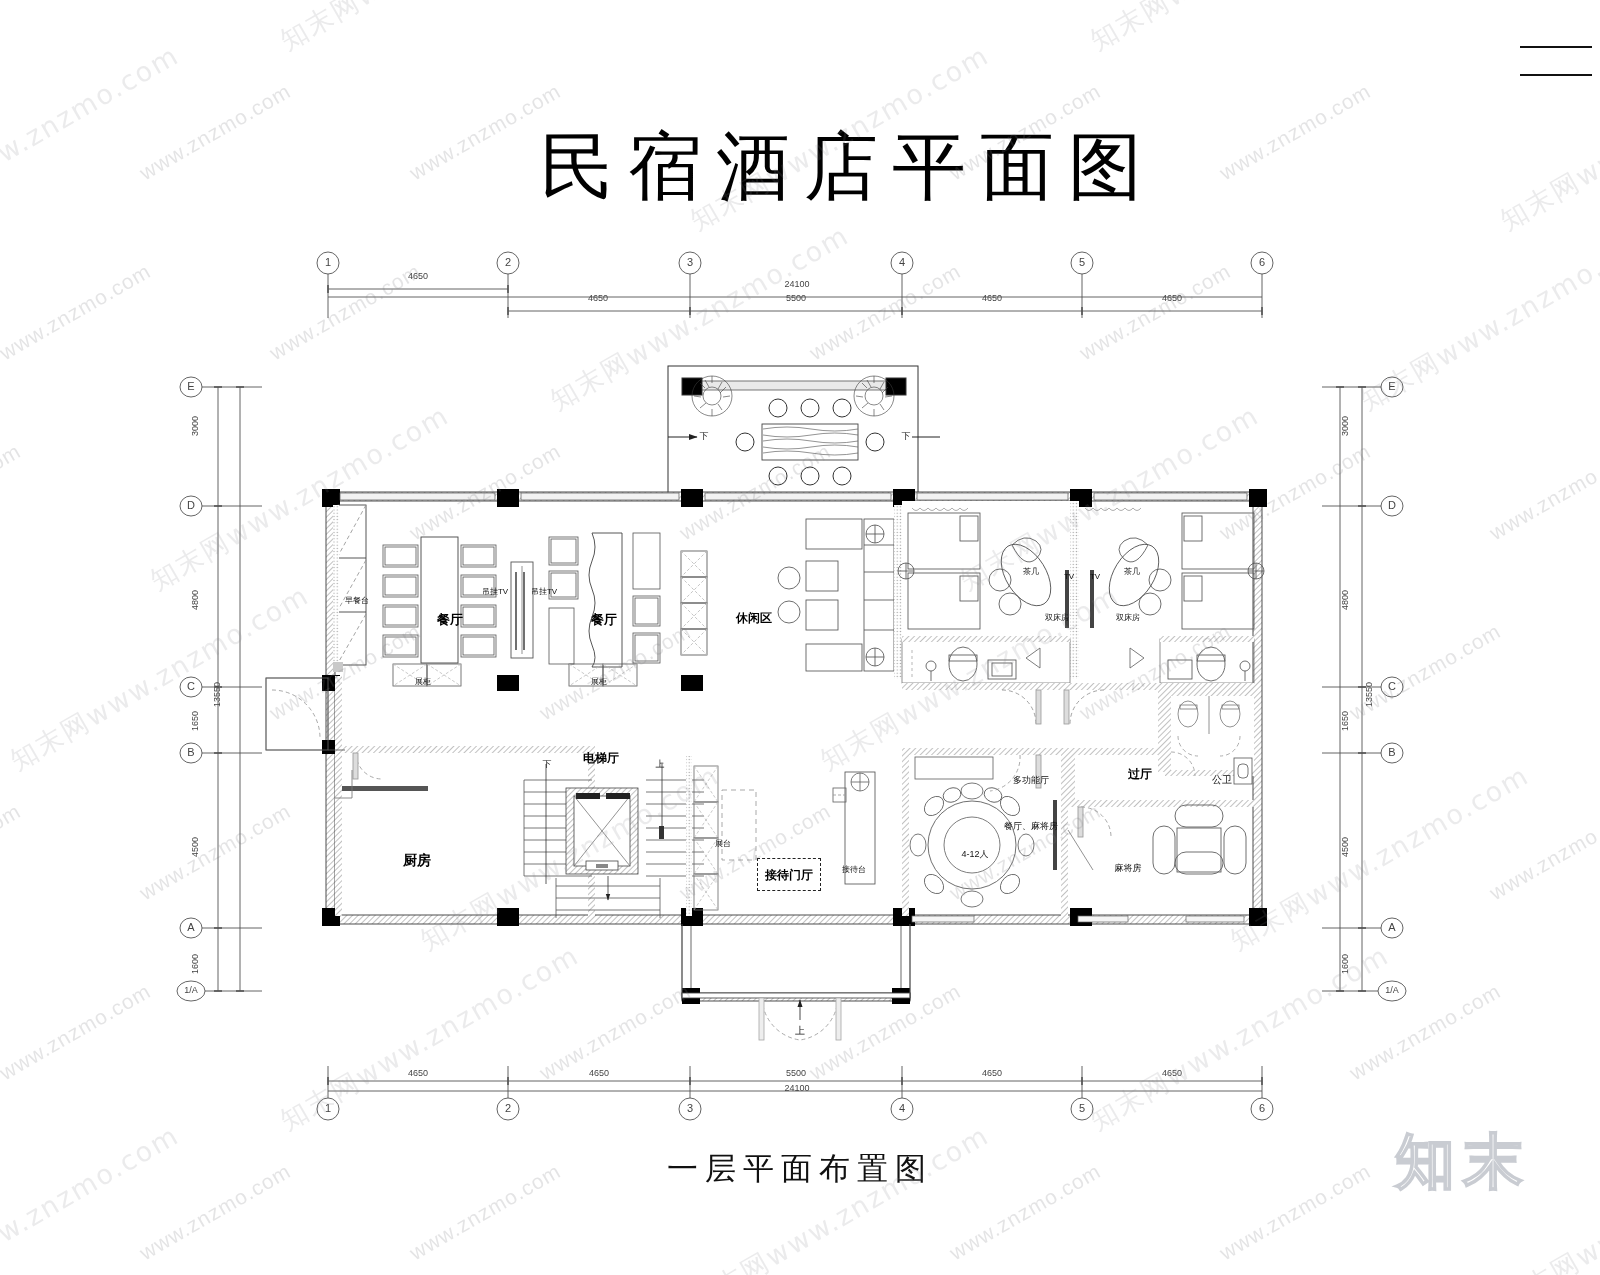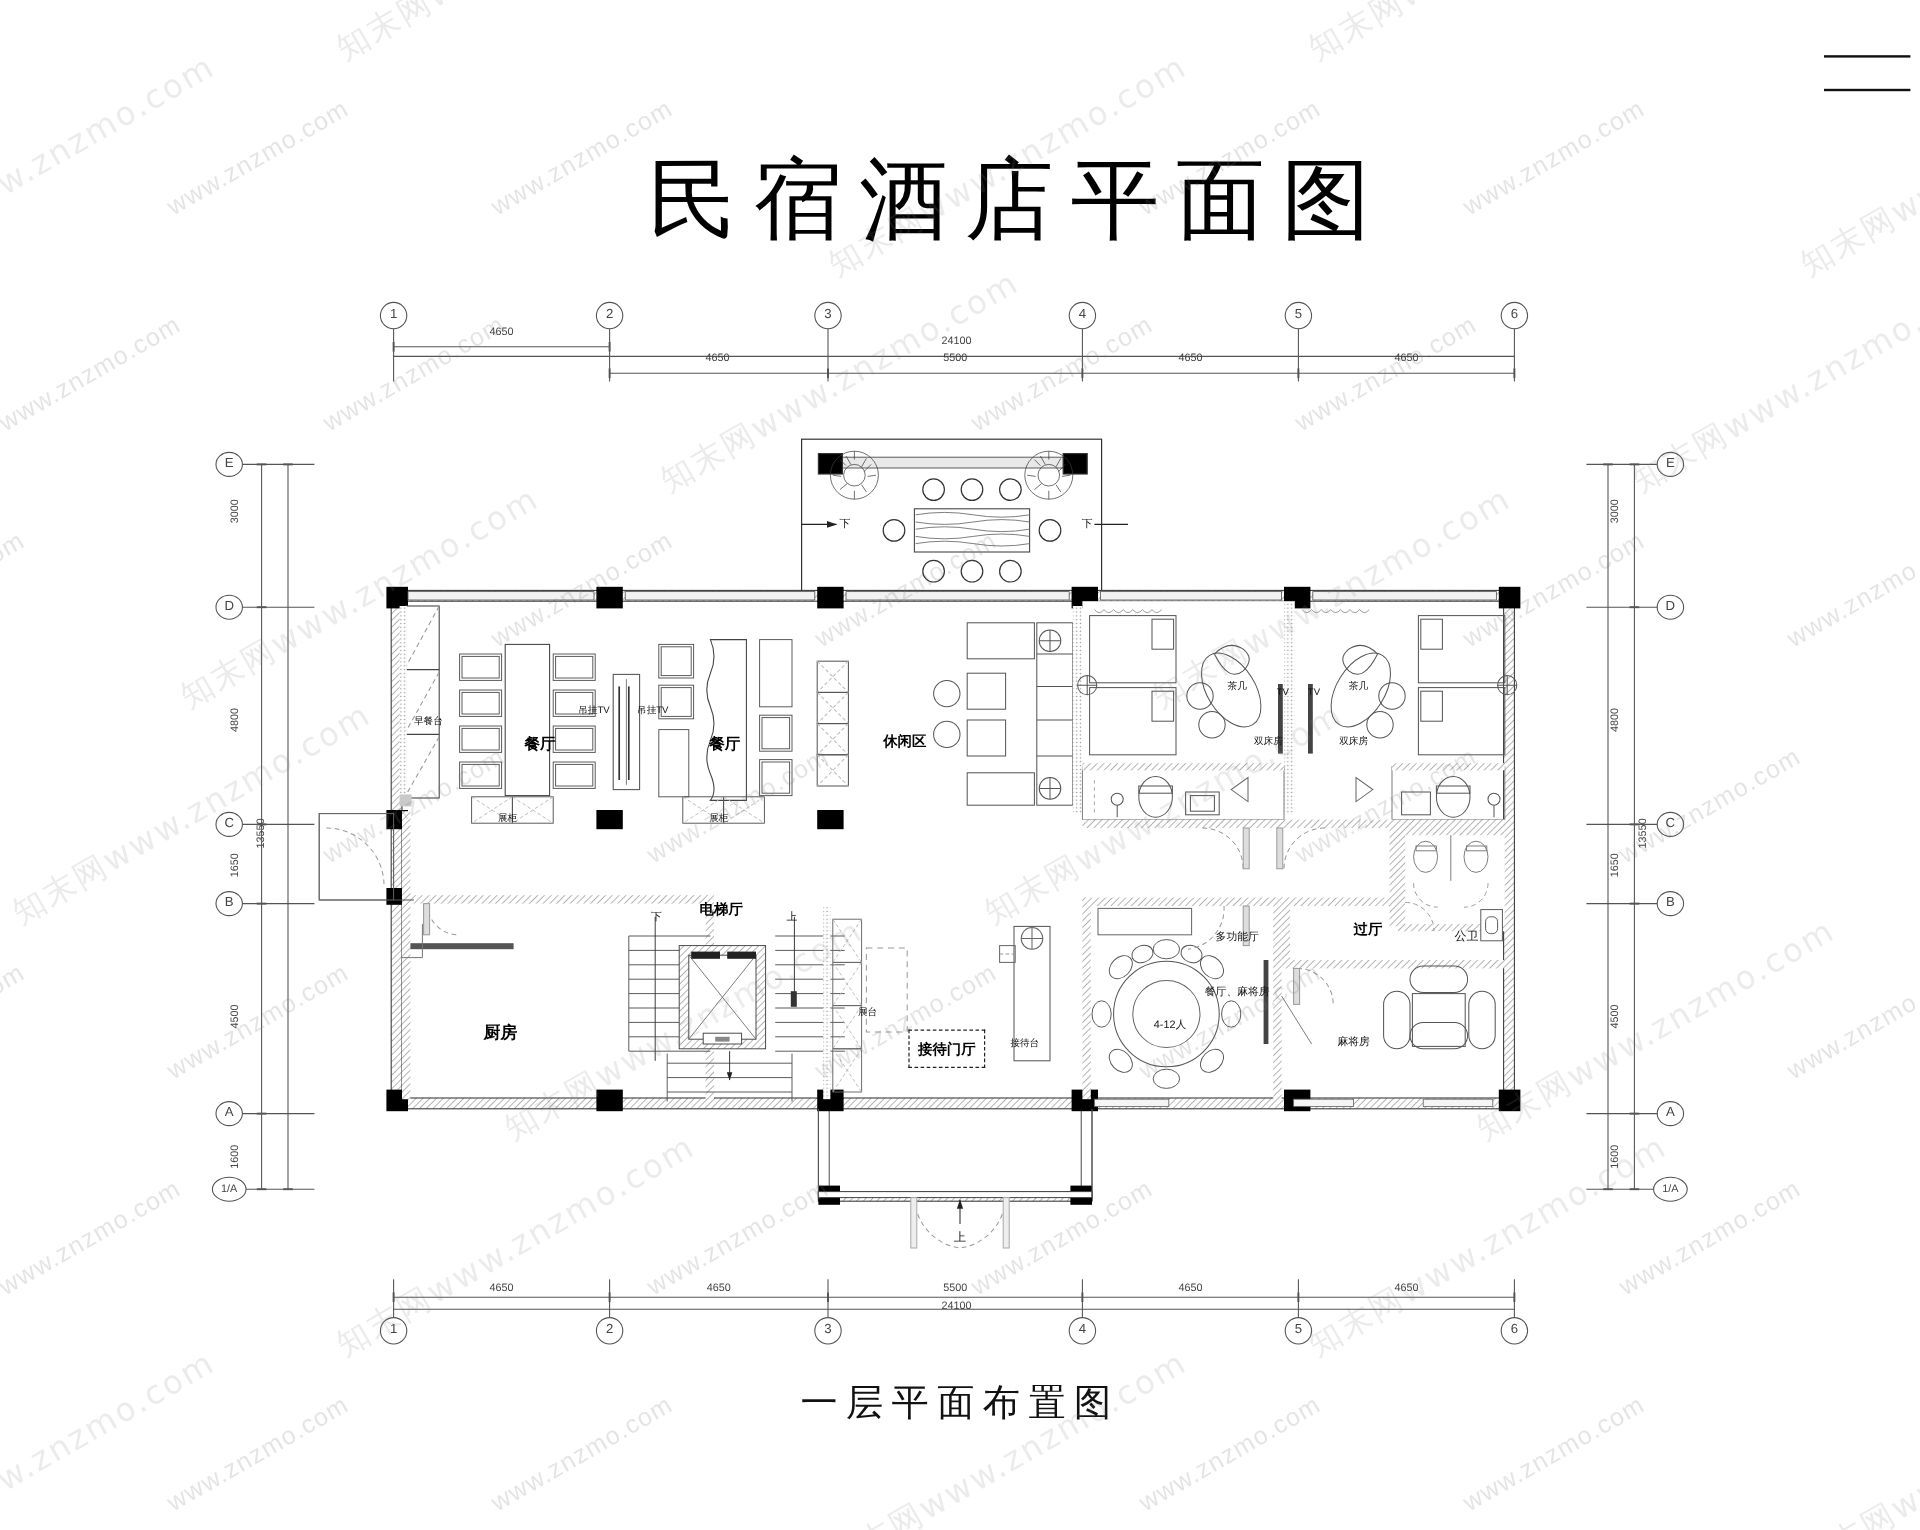--- a/index.html
+++ b/index.html
@@ -750,13 +750,14 @@
     <div class="wm-cn" style="left: -140px; top: 1200px;">知末网www.znzmo.com</div>
     <div class="wm" style="left: 130px; top: 1200px;">www.znzmo.com</div>
     <div class="wm" style="left: 400px; top: 1200px;">www.znzmo.com</div>
     <div class="wm-cn" style="left: 670px; top: 1200px;">知末网www.znzmo.com</div>
     <div class="wm" style="left: 940px; top: 1200px;">www.znzmo.com</div>
     <div class="wm" style="left: 1210px; top: 1200px;">www.znzmo.com</div>
     <div class="wm-cn" style="left: 1480px; top: 1200px;">知末网www.znzmo.com</div>
   </div>
 
 <div class="abs" id="brand">
+  <div id="brand-mark">知末</div>
 </div>
 
 </body></html>

